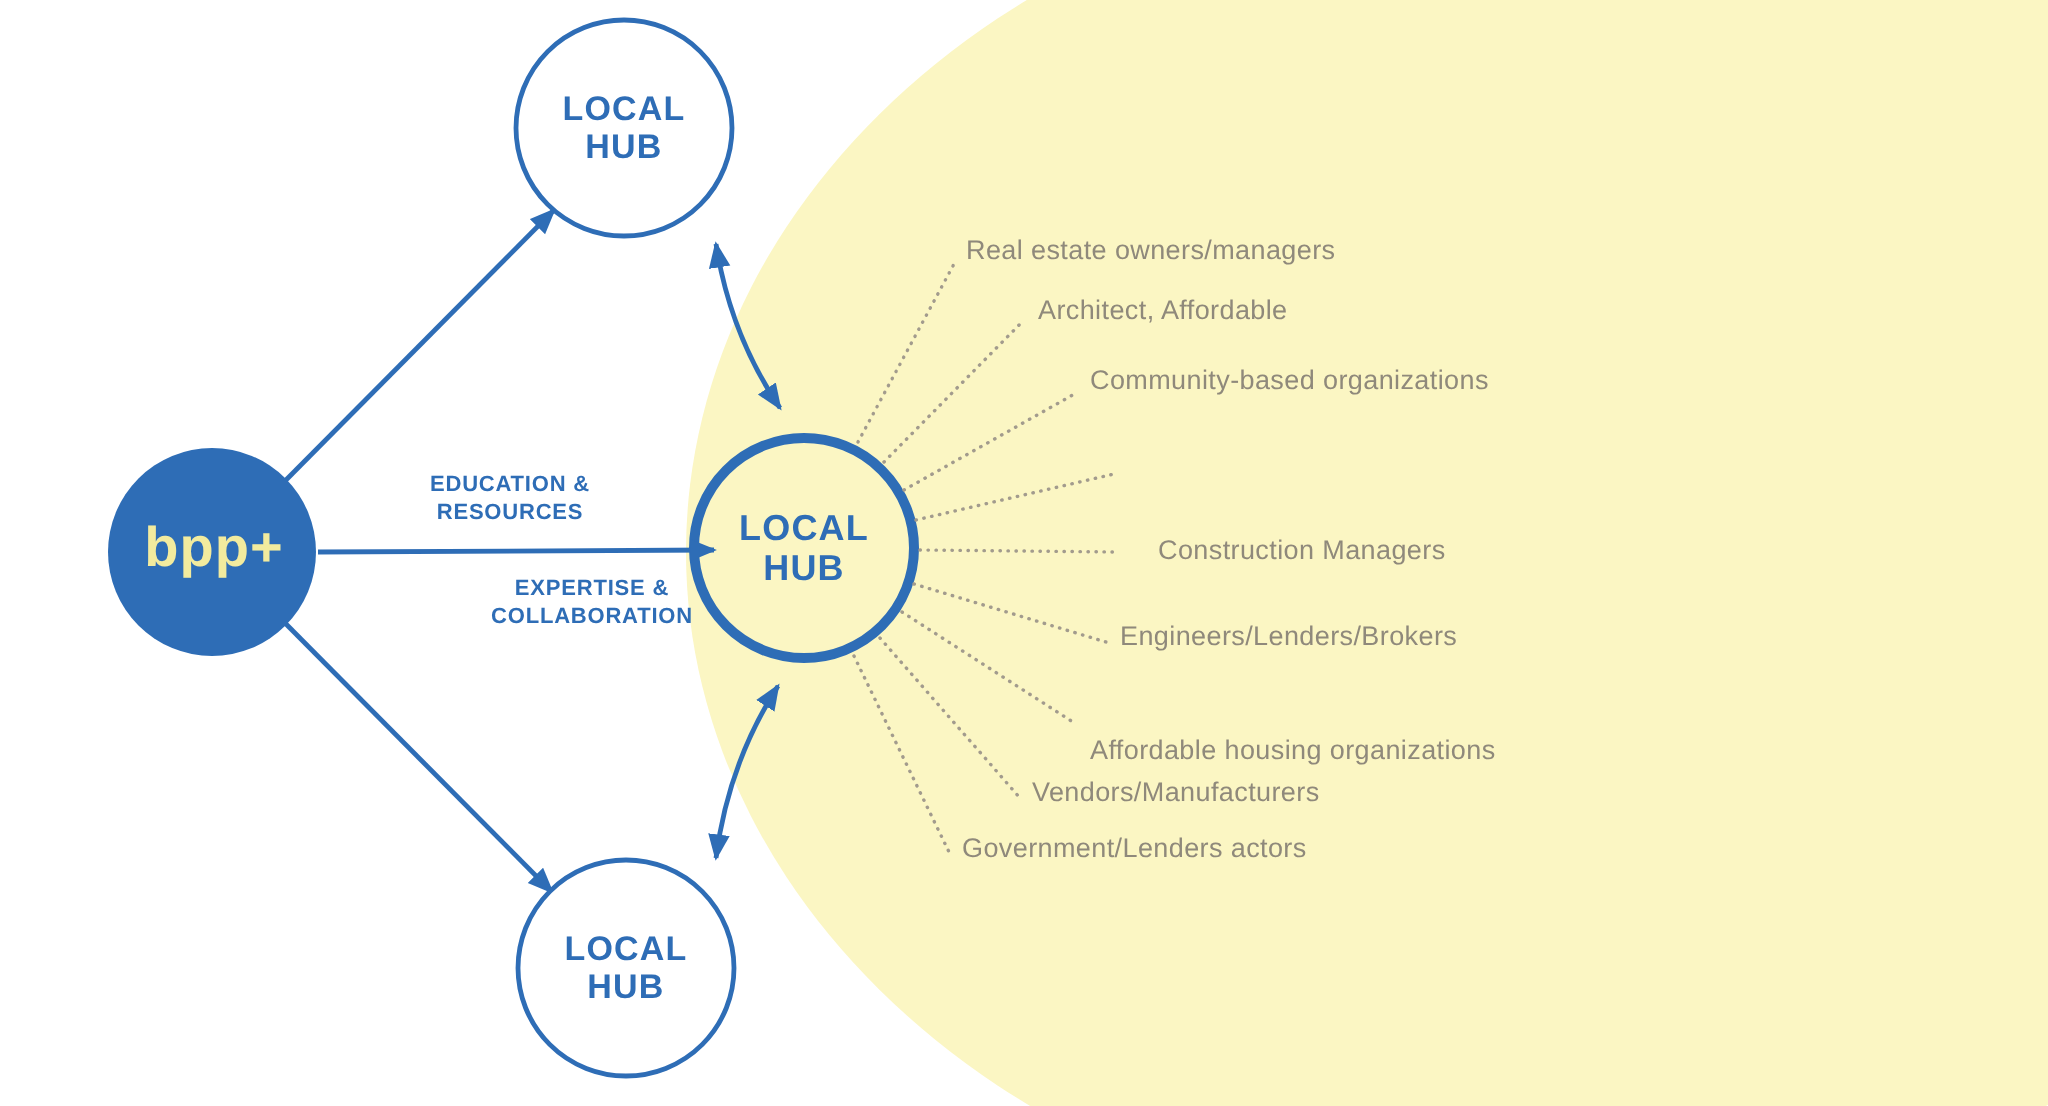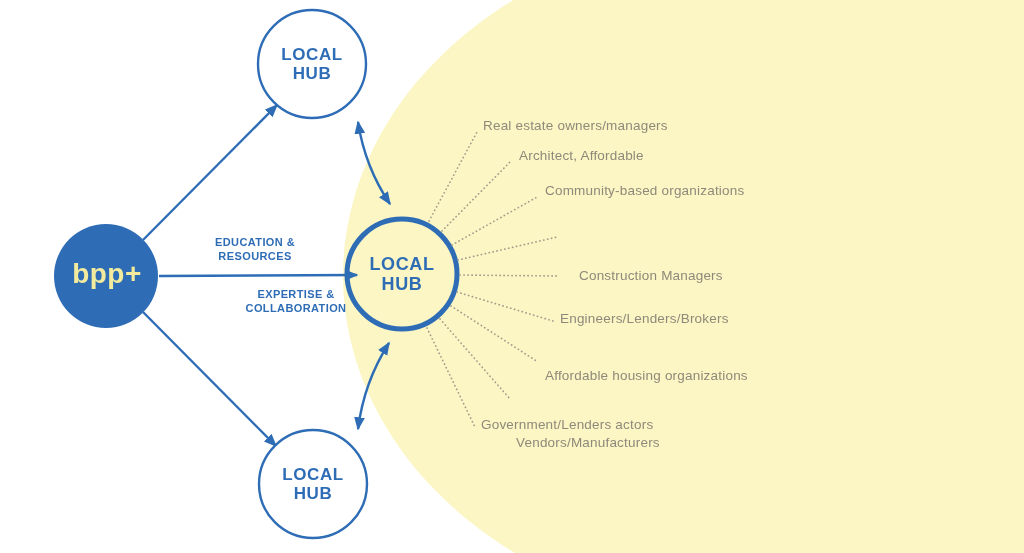--- a/index.html
+++ b/index.html
@@ -104,16 +104,16 @@
 
   <div class="txt flow-label top" style="left:255px; top:250px;">EDUCATION &amp; RESOURCES</div>
   <div class="txt flow-label bottom" style="left:258px; top:302px;">EXPERTISE &amp; COLLABORATION</div>
 
   <div class="stakeholder" style="left:483px; top:125px;">Real estate owners/managers</div>
   <div class="stakeholder" style="left:519px; top:155px;">Architect, Affordable</div>
   <div class="stakeholder" style="left:545px; top:190px;">Community-based organizations</div>
   <div class="stakeholder" style="left:567px; top:275px;margin-left:12px;">Construction Managers</div>
   <div class="stakeholder" style="left:560px; top:318px;">Engineers/Lenders/Brokers</div>
   <div class="stakeholder" style="left:545px; top:359px;margin-top:16px;">Affordable housing organizations</div>
-  <div class="stakeholder" style="left:516px; top:396px;margin-top:46px;">Vendors/Manufacturers</div>
+  <div class="stakeholder" style="left:516px; top:396px;">Vendors/Manufacturers</div>
   <div class="stakeholder" style="left:481px; top:424px;">Government/Lenders actors</div>
 
 </div>
 
 </body></html>

